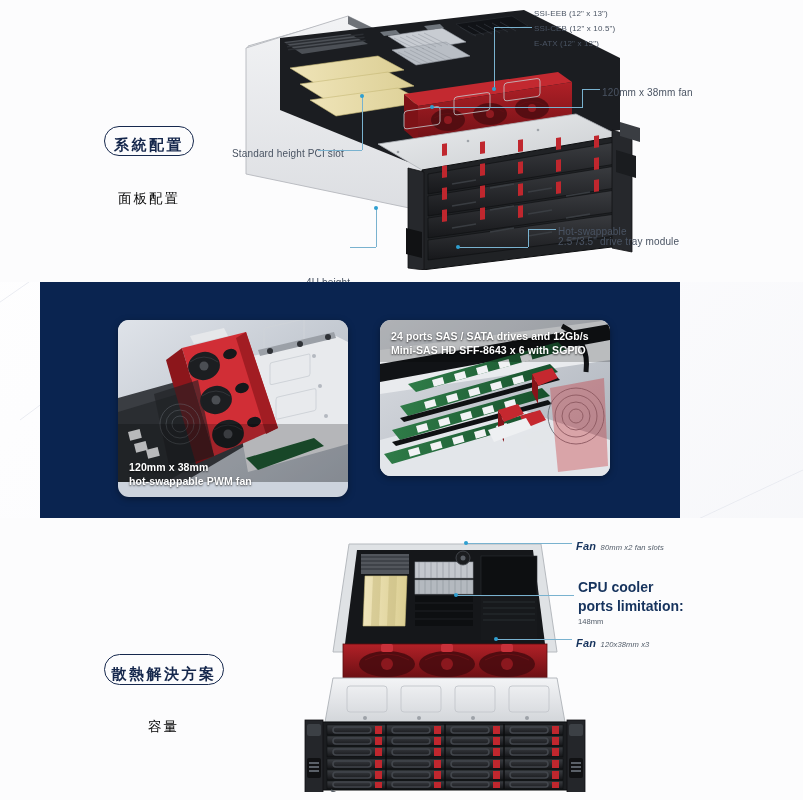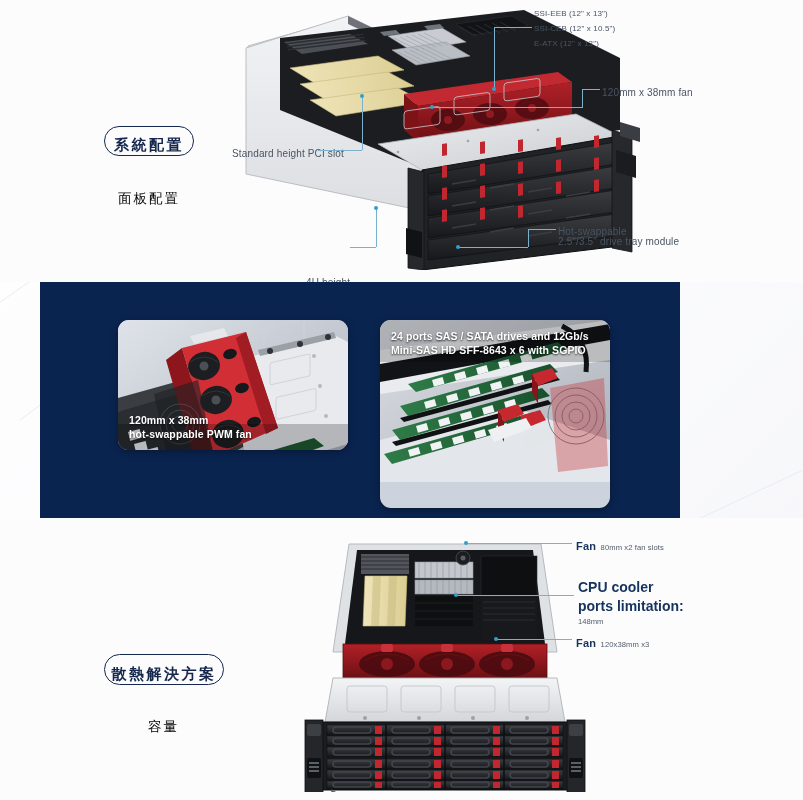--- a/index.html
+++ b/index.html
@@ -33,21 +33,21 @@
   .subtitle{position:absolute;color:#000000;font-size:13.5px;letter-spacing:2px;font-weight:400;}
 
   
   .callout{position:absolute;color:#4a5463;font-size:10px;line-height:1.5;letter-spacing:.15px;white-space:nowrap;}
   .callout.sz8{font-size:8px;}
   .lead{position:absolute;background:#79b2cf;}
   .lead.h{height:1px;}
   .lead.v{width:1px;}
   .dot{position:absolute;width:4px;height:4px;border-radius:50%;background:#2f9fd0;}
 
-  .bigcall{position:absolute;white-space:nowrap;}
+  .bigcall{position:absolute;white-space:nowrap;font-style:italic;}
   .bigcall b{color:#16335d;font-size:11px;font-weight:700;letter-spacing:.2px;}
   .bigcall span{color:#515b68;font-size:7.6px;letter-spacing:.1px;}
   .cpubox{position:absolute;white-space:nowrap;}
   .cpubox .l1,.cpubox .l2{color:#16335d;font-size:14px;font-weight:700;line-height:1.35;}
   .cpubox .l3{color:#515b68;font-size:7.6px;margin-top:1px;}
 
   
   .card{position:absolute;border-radius:11px;overflow:hidden;background:#ccd3dd;
         box-shadow:0 2px 7px rgba(0,0,0,.35);}
   .card .cap{position:absolute;left:11px;bottom:9px;color:#ffffff;font-size:10.5px;font-weight:700;
@@ -307,21 +307,21 @@
     <div class="callout" style="left:558px;top:224px;text-align:right;">Hot-swappable</div>
     <div class="callout" style="left:558px;top:234px;">2.5"/3.5" drive tray module</div>
     <div class="lead h" style="left:528px;top:229px;width:28px;"></div>
     <div class="lead h" style="left:458px;top:247px;width:70px;"></div>
     <div class="lead v" style="left:528px;top:229px;height:18px;"></div>
     <div class="dot" style="left:456px;top:245px;"></div>
   </div>
 
   <div class="band"></div>
 
-  <div class="card" style="left:118px;top:320px;width:230px;height:130px;">
+  <div class="card" style="left:118px;top:320px;width:230px;height:177px;">
     <svg class="photo" viewBox="0 0 230 162" preserveAspectRatio="none">
       <defs>
         <linearGradient id="cbg1" x1="0" y1="0" x2="1" y2="1">
           <stop offset="0%" stop-color="#dfe3e9"></stop>
             <stop offset="100%" stop-color="#aab1bb"></stop>
         </linearGradient>
         <linearGradient id="redm" x1="0" y1="0" x2="0" y2="1">
           <stop offset="0%" stop-color="#c2282f"></stop>
             <stop offset="100%" stop-color="#7d1318"></stop>
         </linearGradient>
@@ -392,21 +392,21 @@
       </g>
       <rect x="0" y="108" width="230" height="54" fill="url(#cbg1)" opacity="0"></rect>
       <rect x="0" y="104" width="230" height="58" fill="#000" opacity=".22"></rect>
     </svg>
     <div class="cap">
       <div>120mm x 38mm</div>
       <div>hot-swappable PWM fan</div>
     </div>
   </div>
 
-  <div class="card" style="left:380px;top:320px;width:230px;height:188px;">
+  <div class="card" style="left:380px;top:320px;width:230px;height:156px;">
     <svg class="photo" viewBox="0 0 230 162" preserveAspectRatio="none">
       <defs>
         <linearGradient id="cbg2" x1="0" y1="0" x2="1" y2="1">
           <stop offset="0%" stop-color="#dcdfe4"></stop>
             <stop offset="100%" stop-color="#a9afb8"></stop>
         </linearGradient>
         <linearGradient id="pcb" x1="0" y1="0" x2="1" y2="0">
           <stop offset="0%" stop-color="#2f7c48"></stop>
             <stop offset="100%" stop-color="#17502c"></stop>
         </linearGradient>

